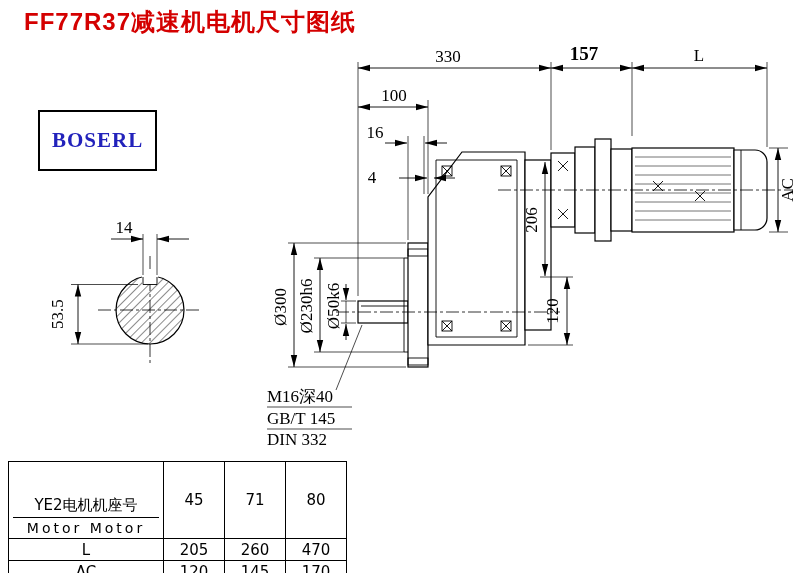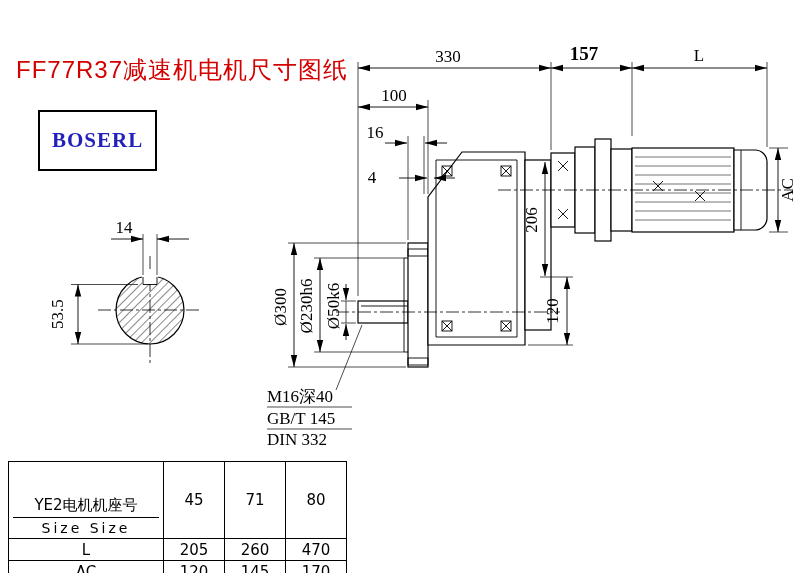--- a/index.html
+++ b/index.html
@@ -1,19 +1,19 @@
 <!DOCTYPE html>
 <html><head>
 <meta charset="utf-8">
 <style>
   html,body{margin:0;padding:0;background:#fff;}
   .screen{position:relative;width:800px;height:573px;background:#fff;overflow:hidden;
           font-family:"Liberation Serif",serif;color:#000;}
-  .title{position:absolute;left:16px;top:6px;font-size:24px;font-weight:normal;color:#d40000;
-         font-family:"Liberation Sans",sans-serif;letter-spacing:1px;margin-top:48px;}
+  .title{position:absolute;left:24px;top:6px;font-size:24px;font-weight:bold;color:#d40000;
+         font-family:"Liberation Sans",sans-serif;letter-spacing:1px;}
   .brand-box{position:absolute;left:38px;top:110px;border:2px solid #000;padding:16px 12px;
              background:#fff;}
   .brand-box span{color:#2222bb;font-weight:bold;font-size:21px;letter-spacing:1px;
                   font-family:"Liberation Serif",serif;}
   svg.drawing{position:absolute;left:0;top:0;}
   svg text{font-family:"Liberation Serif",serif;font-size:17px;fill:#000;}
   svg text.b{font-weight:bold;font-size:19px;}
   .o{fill:#fff;stroke:#000;stroke-width:1.2;}
   .t{fill:none;stroke:#000;stroke-width:0.9;}
   .f{fill:none;stroke:#000;stroke-width:0.55;}
@@ -215,21 +215,21 @@
       <line class="d" x1="78" y1="284.5" x2="78" y2="344" marker-start="url(#arrS)" marker-end="url(#arrE)"></line>
       <text x="63" y="314" text-anchor="middle" transform="rotate(-90 63 314)">53.5</text>
     </g>
   </svg>
 
   <table class="spec-table">
     <tbody>
       <tr>
         <td class="c0">
           <div class="hdr-cn">YE2电机机座号</div>
-          <div class="hdr-en">Size Size</div>
+          <div class="hdr-en">Motor Motor</div>
         </td>
         <td class="cv">45</td>
         <td class="cv">71</td>
         <td class="cv">80</td>
       </tr>
       <tr class="r">
         <td>L</td>
         <td>205</td>
         <td>260</td>
         <td>470</td>

